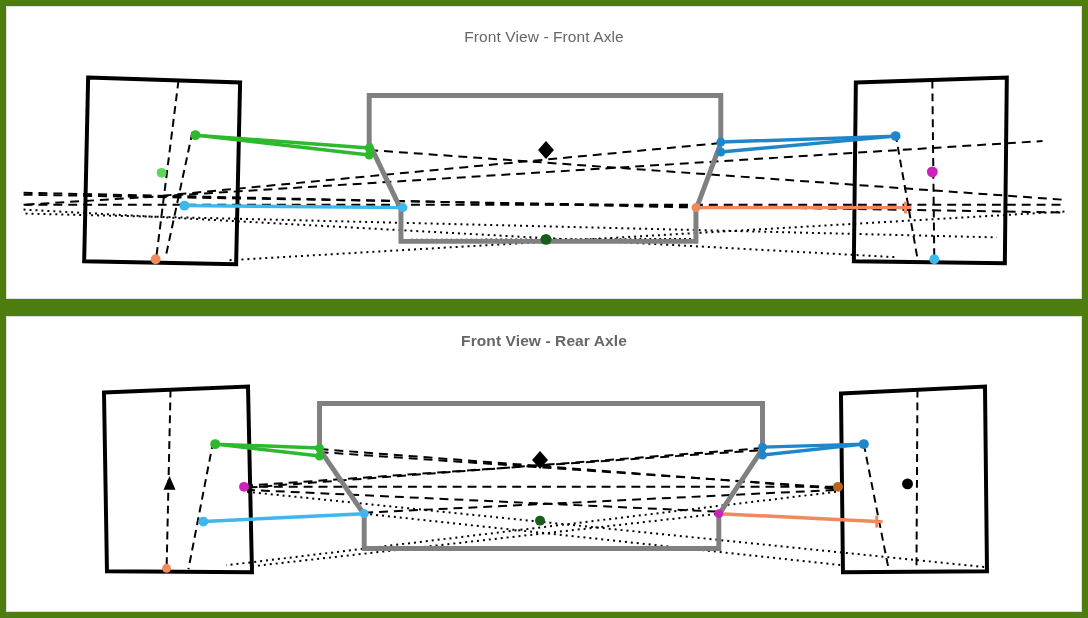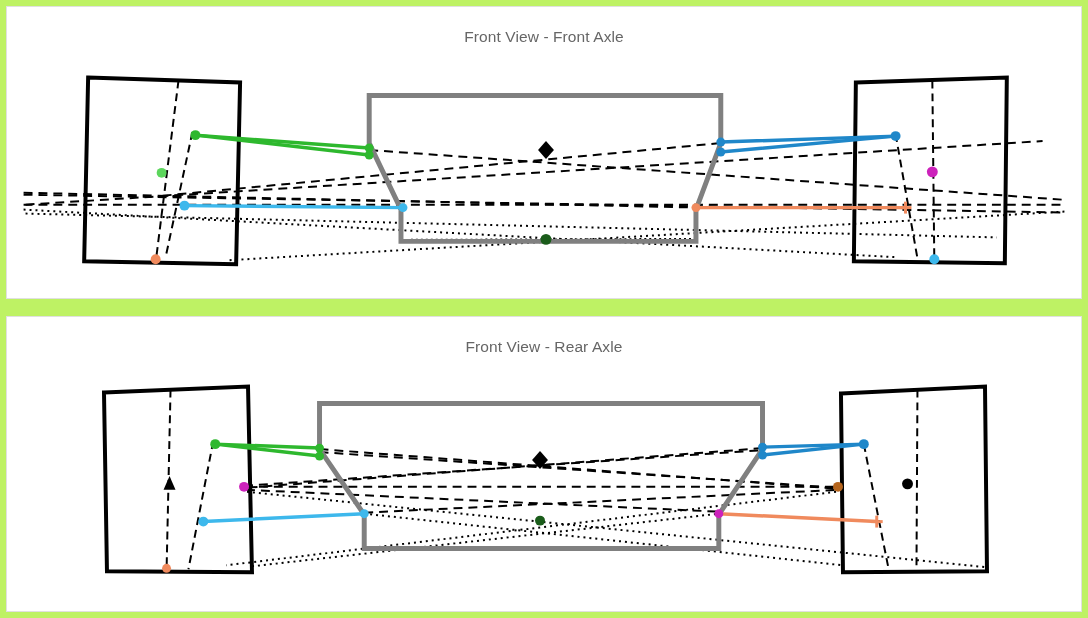--- a/index.html
+++ b/index.html
@@ -5,21 +5,21 @@
   html, body {
     margin: 0;
     padding: 0;
     background: #ffffff;
     font-family: "Liberation Sans", sans-serif;
   }
   #root {
     width: 1088px;
     height: 618px;
     position: relative;
-    background: #bef264;
+    background: #4d7c0f;
     overflow: hidden;
   }
   .panel {
     position: absolute;
     left: 6px;
     background: #ffffff;
     border: 1px solid #e0e0e0;
     box-sizing: border-box;
     width: 1076px;
   }
@@ -31,21 +31,21 @@
     left: 0;
     width: 100%;
     text-align: center;
     color: #666666;
     font-size: 15.5px;
     font-family: "Liberation Sans", sans-serif;
     letter-spacing: 0.1px;
     white-space: nowrap;
   }
   #title-front { top: 21px; }
-  #title-rear  { top: 21px; }
+  #title-rear  { top: 15px; font-weight: bold; }
 
   .plot {
     position: absolute;
     left: 0;
     top: 0;
     width: 100%;
     height: 100%;
   }
   svg { display: block; }
 </style>

